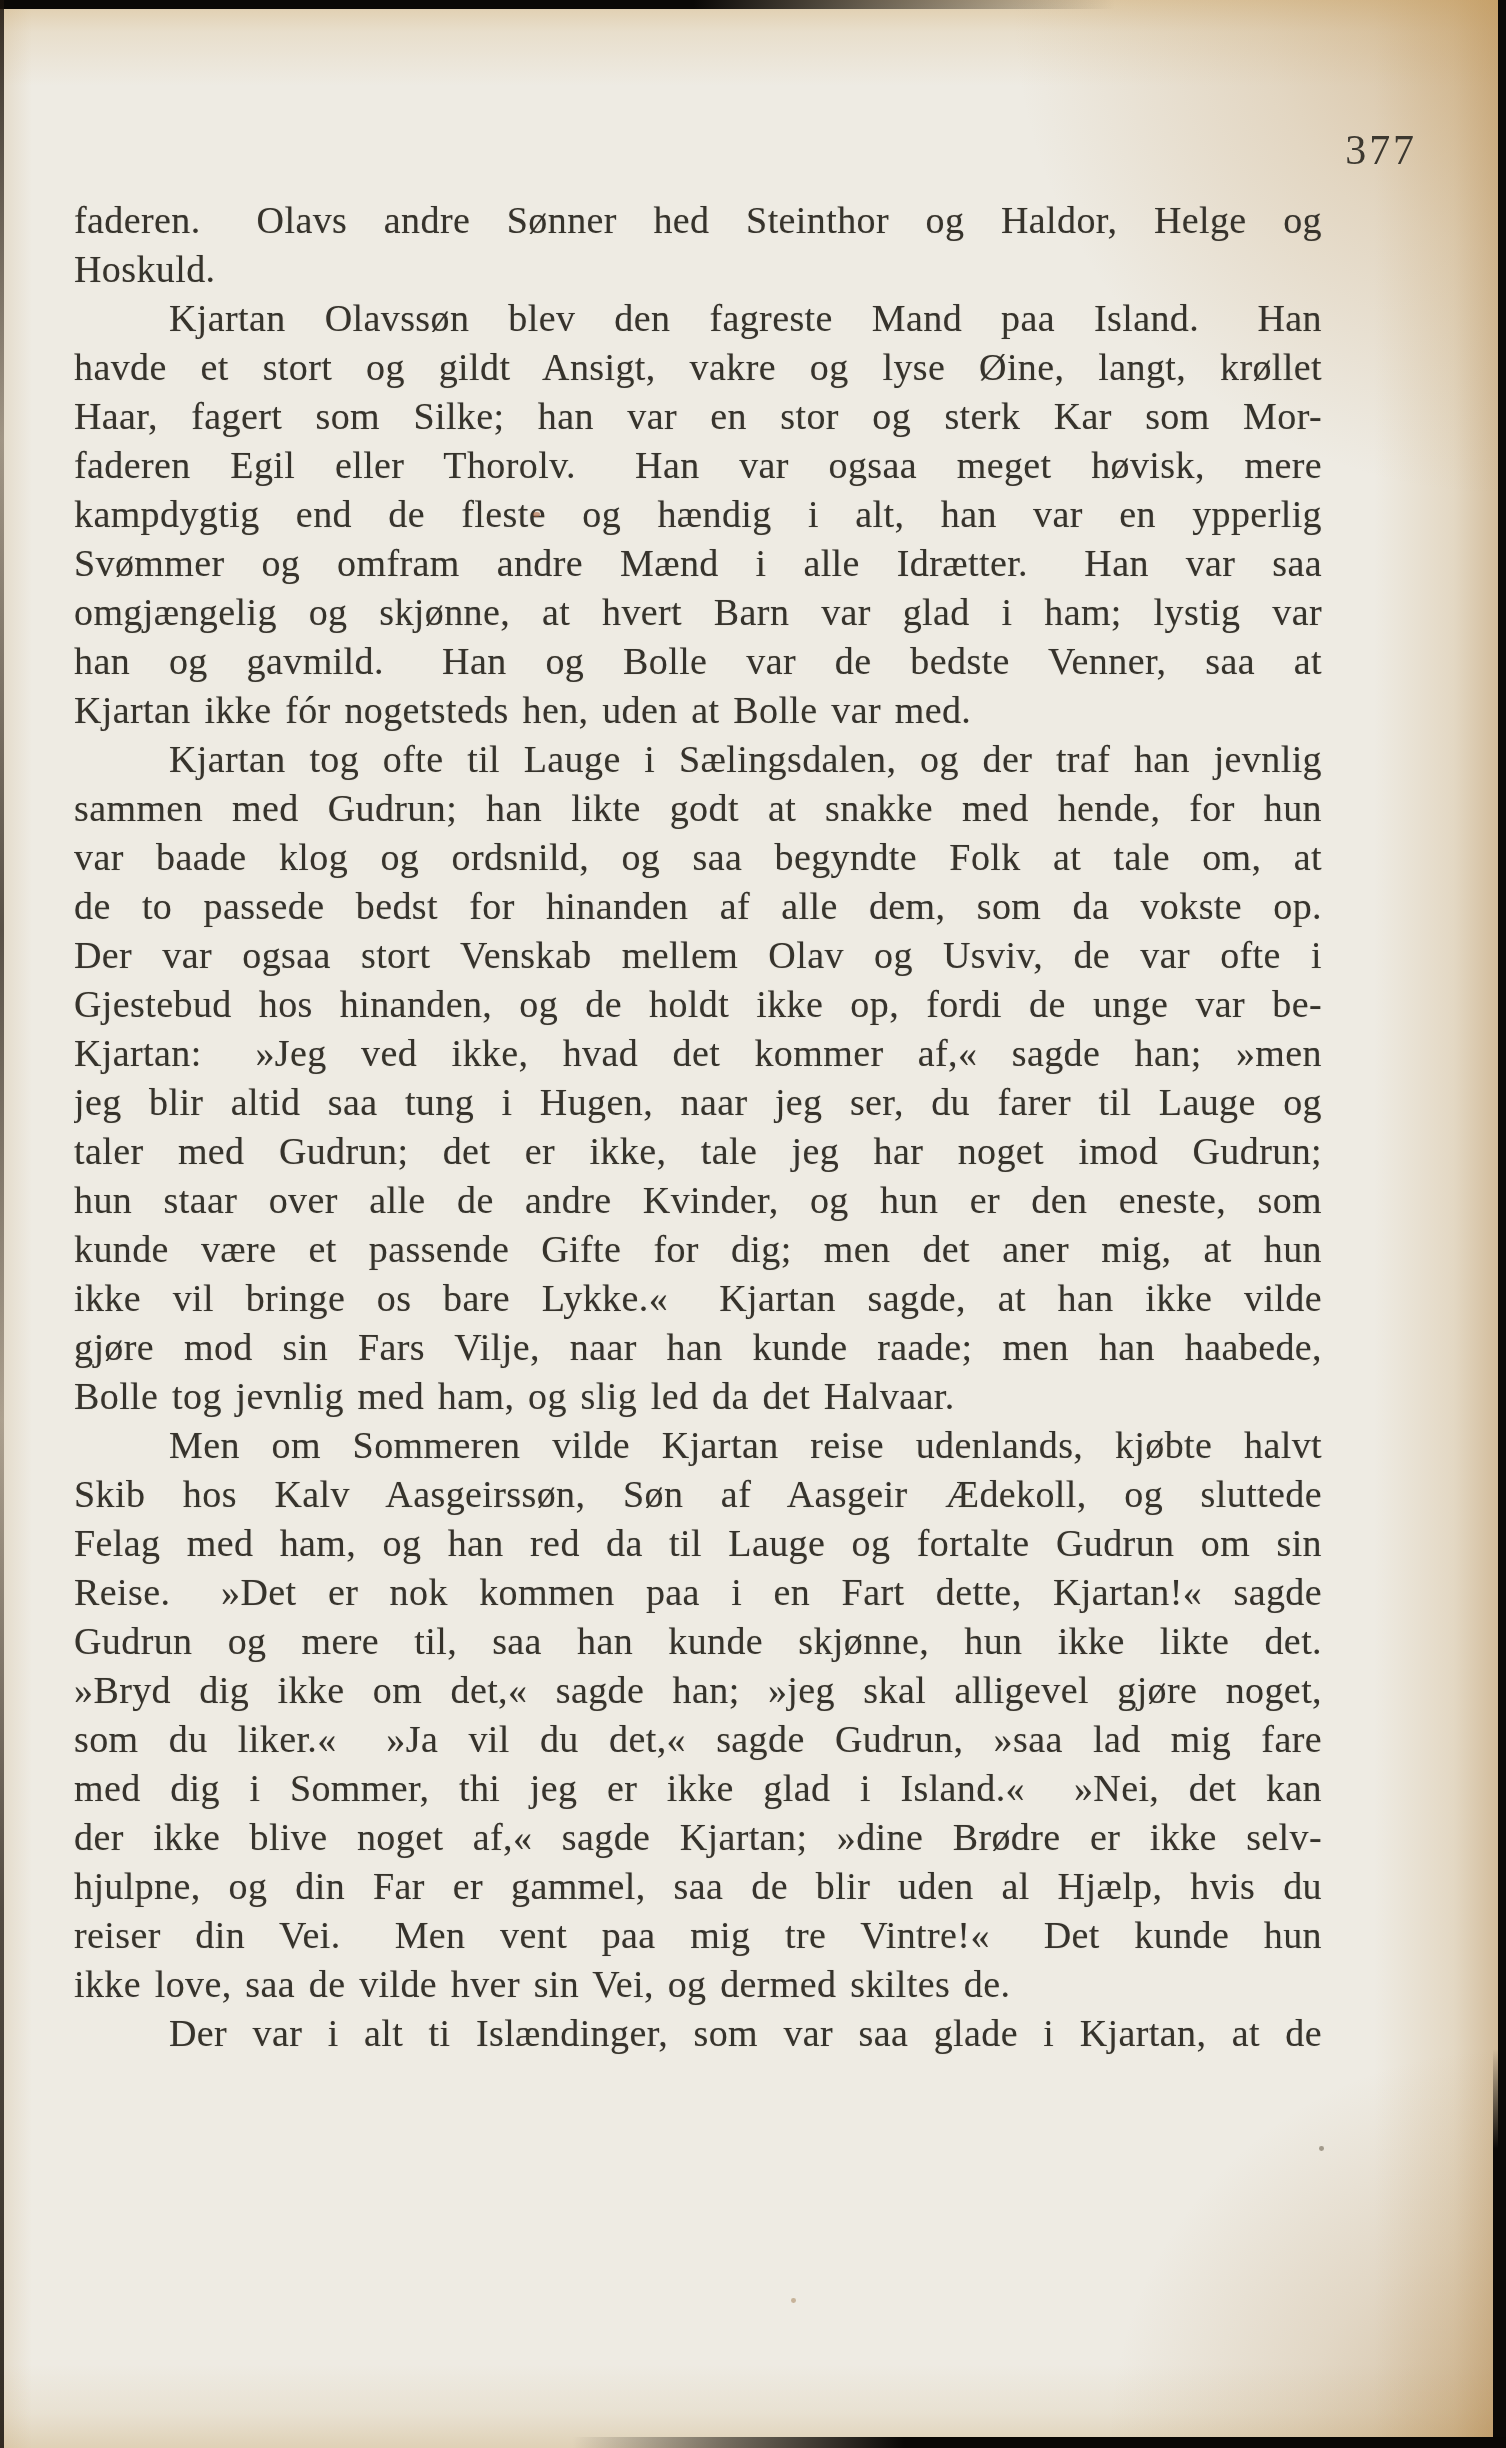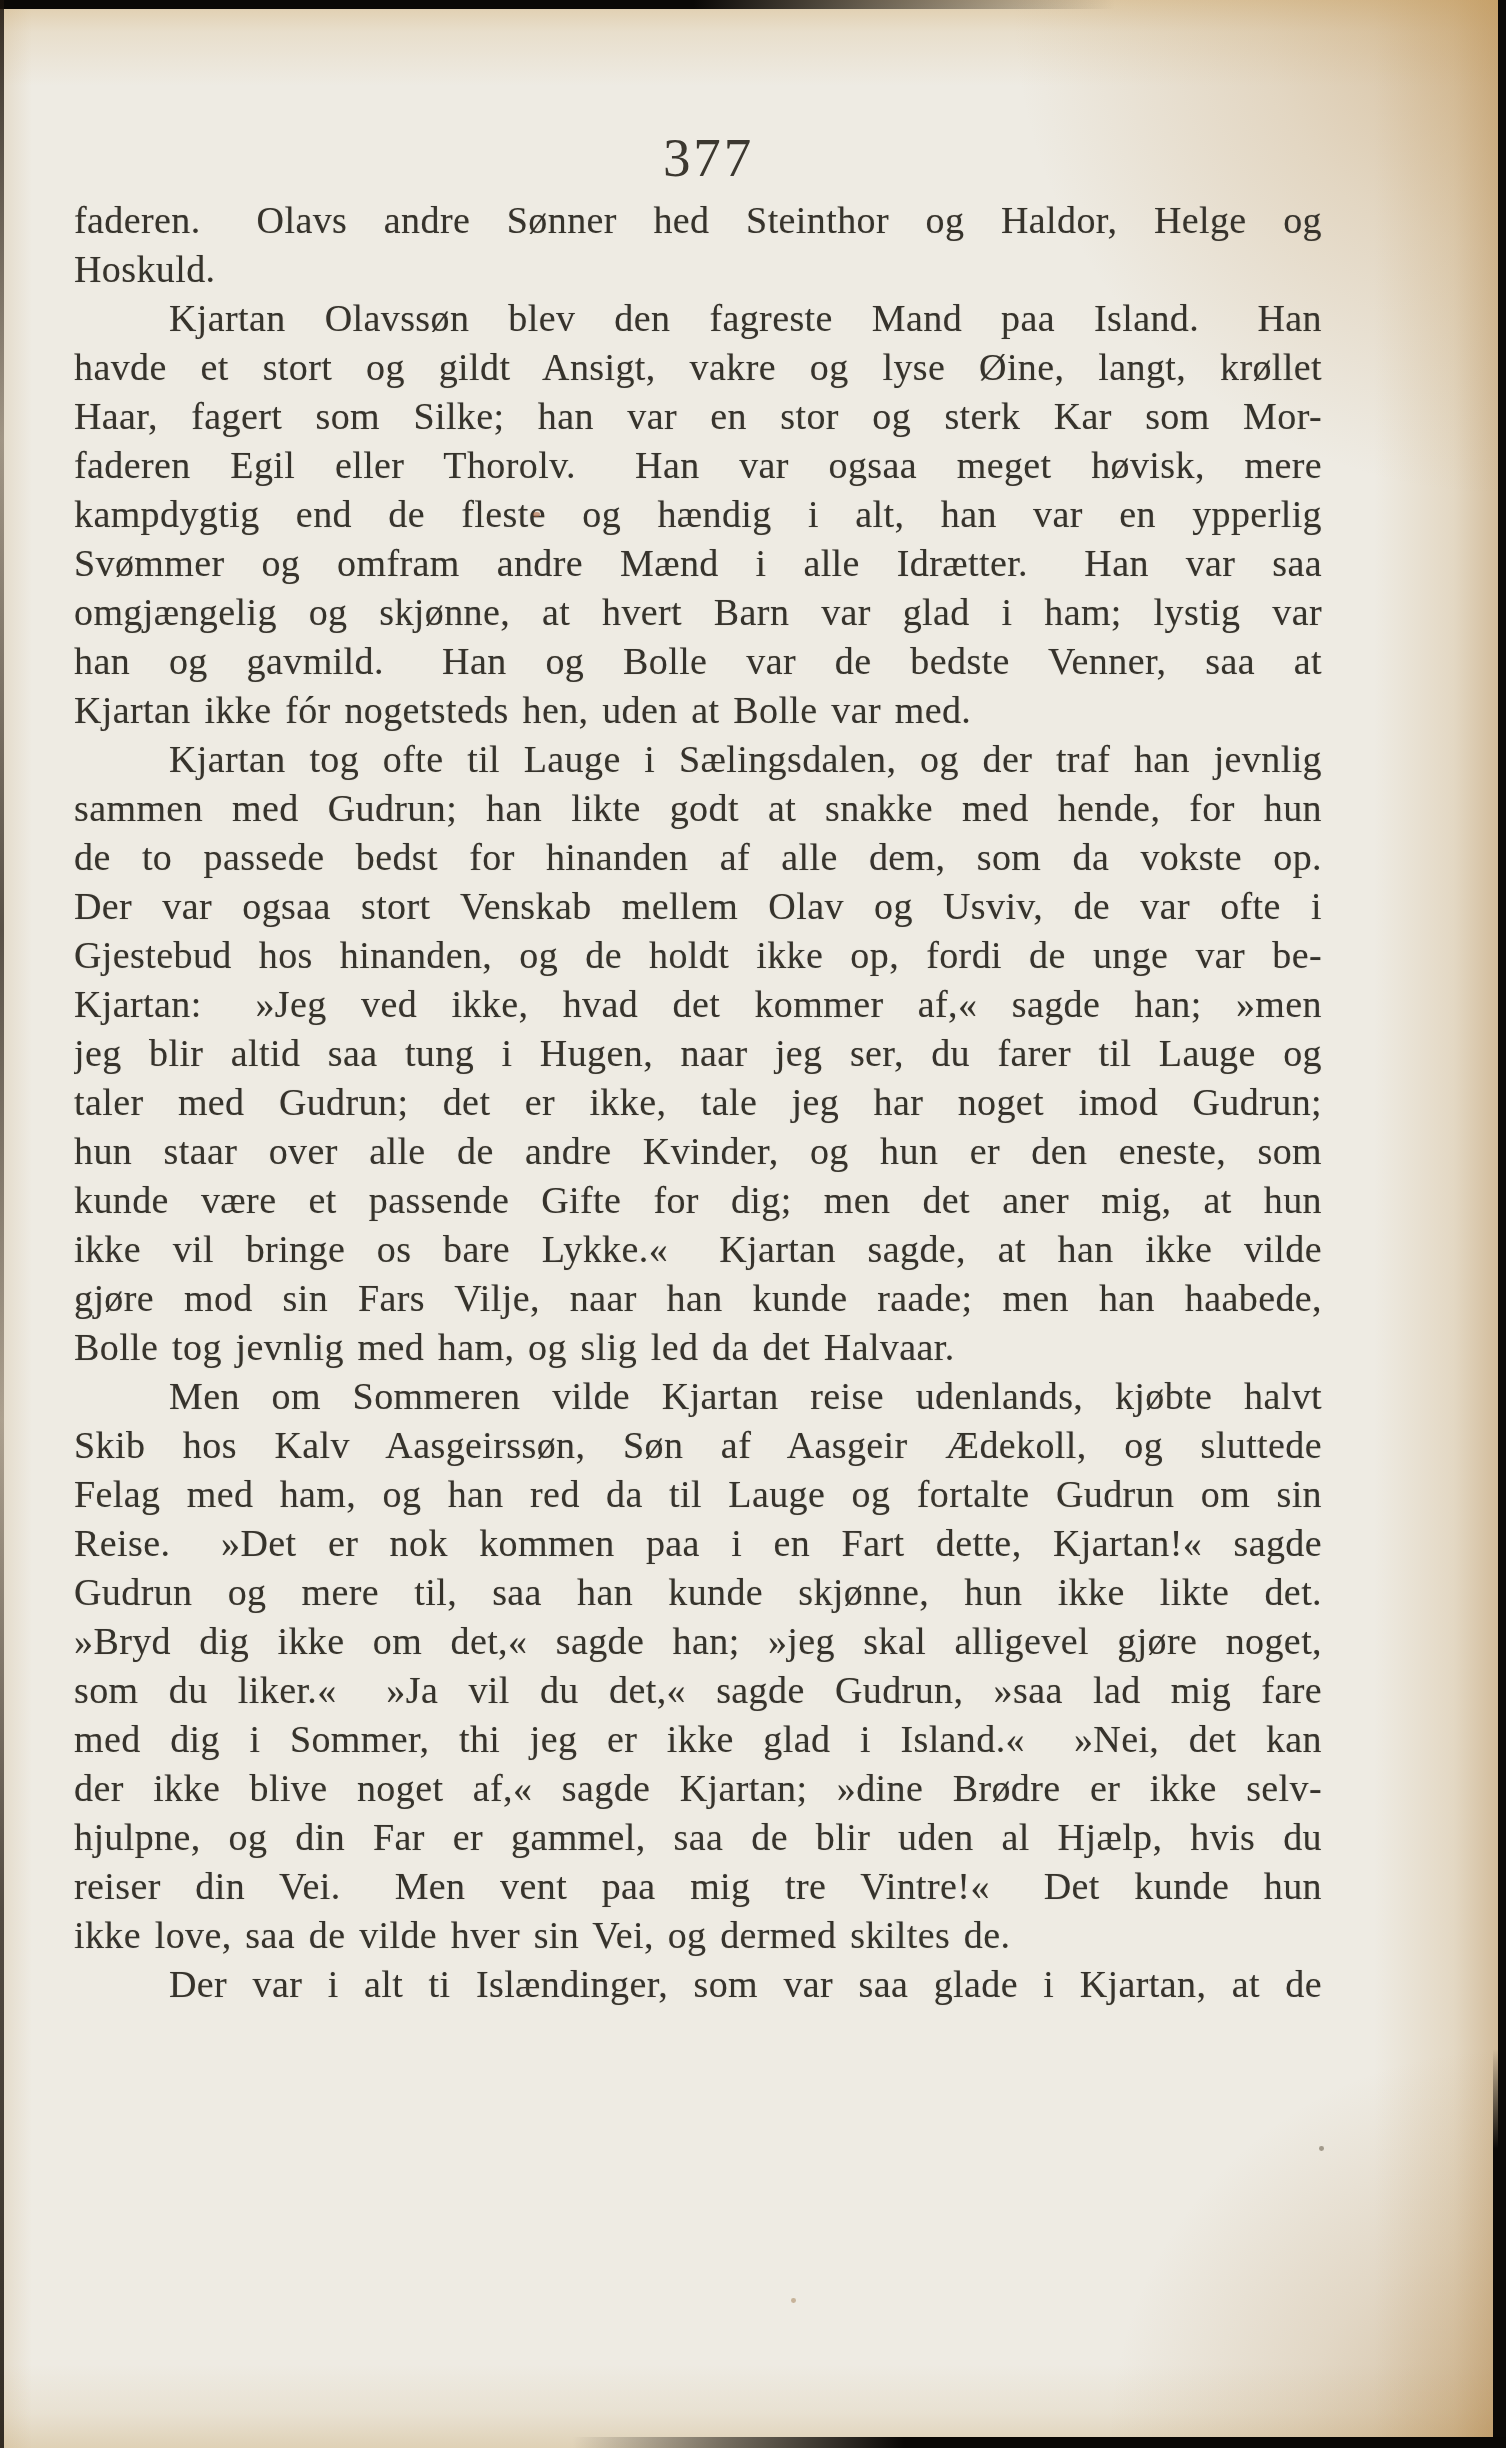--- a/index.html
+++ b/index.html
@@ -51,23 +51,23 @@
   
   .speck { position: absolute; border-radius: 50%; }
   .speck.s1 { left: 533px; top: 512px; width: 6.7px; height: 4.8px; background: rgba(172,92,52,0.55); }
   .speck.s2 { left: 791px; top: 2298px; width: 4.8px; height: 4.8px; background: rgba(150,110,64,0.45); }
   .speck.s3 { left: 1319px; top: 2146px; width: 4.8px; height: 4.8px; background: rgba(90,78,58,0.5); }
 
   .page-number {
     position: absolute;
     left: 0; top: 126px;
     width: 1417px;
-    text-align: center;
+    text-align: right;
     font-family: "Liberation Serif", "DejaVu Serif", serif;
-    font-size: 55px;
+    font-size: 42px;
     color: #3c3830;
     letter-spacing: 2.9px;
   }
   .text-block {
     position: absolute;
     left: 74px; top: 196px;
     width: 1248px;
     font-family: "Liberation Serif", "DejaVu Serif", serif;
     font-size: 38px;
     line-height: 49px;
@@ -93,20 +93,21 @@
       <div class="line justify">havde et stort og gildt Ansigt, vakre og lyse Øine, langt, krøllet</div>
       <div class="line justify">Haar, fagert som Silke; han var en stor og sterk Kar som Mor-</div>
       <div class="line justify">faderen Egil eller Thorolv.  Han var ogsaa meget høvisk, mere</div>
       <div class="line justify">kampdygtig end de fleste og hændig i alt, han var en ypperlig</div>
       <div class="line justify">Svømmer og omfram andre Mænd i alle Idrætter.  Han var saa</div>
       <div class="line justify">omgjængelig og skjønne, at hvert Barn var glad i ham; lystig var</div>
       <div class="line justify">han og gavmild.  Han og Bolle var de bedste Venner, saa at</div>
       <div class="line left">Kjartan ikke fór nogetsteds hen, uden at Bolle var med.</div>
       <div class="line justify indent">Kjartan tog ofte til Lauge i Sælingsdalen, og der traf han jevnlig</div>
       <div class="line justify">sammen med Gudrun; han likte godt at snakke med hende, for hun</div>
+      <div class="line justify">var baade klog og ordsnild, og saa begyndte Folk at tale om, at</div>
       <div class="line justify">de to passede bedst for hinanden af alle dem, som da vokste op.</div>
       <div class="line justify">Der var ogsaa stort Venskab mellem Olav og Usviv, de var ofte i</div>
       <div class="line justify">Gjestebud hos hinanden, og de holdt ikke op, fordi de unge var be-</div>
       <div class="line justify">Kjartan:  »Jeg ved ikke, hvad det kommer af,« sagde han; »men</div>
       <div class="line justify">jeg blir altid saa tung i Hugen, naar jeg ser, du farer til Lauge og</div>
       <div class="line justify">taler med Gudrun; det er ikke, tale jeg har noget imod Gudrun;</div>
       <div class="line justify">hun staar over alle de andre Kvinder, og hun er den eneste, som</div>
       <div class="line justify">kunde være et passende Gifte for dig; men det aner mig, at hun</div>
       <div class="line justify">ikke vil bringe os bare Lykke.«  Kjartan sagde, at han ikke vilde</div>
       <div class="line justify">gjøre mod sin Fars Vilje, naar han kunde raade; men han haabede,</div>

